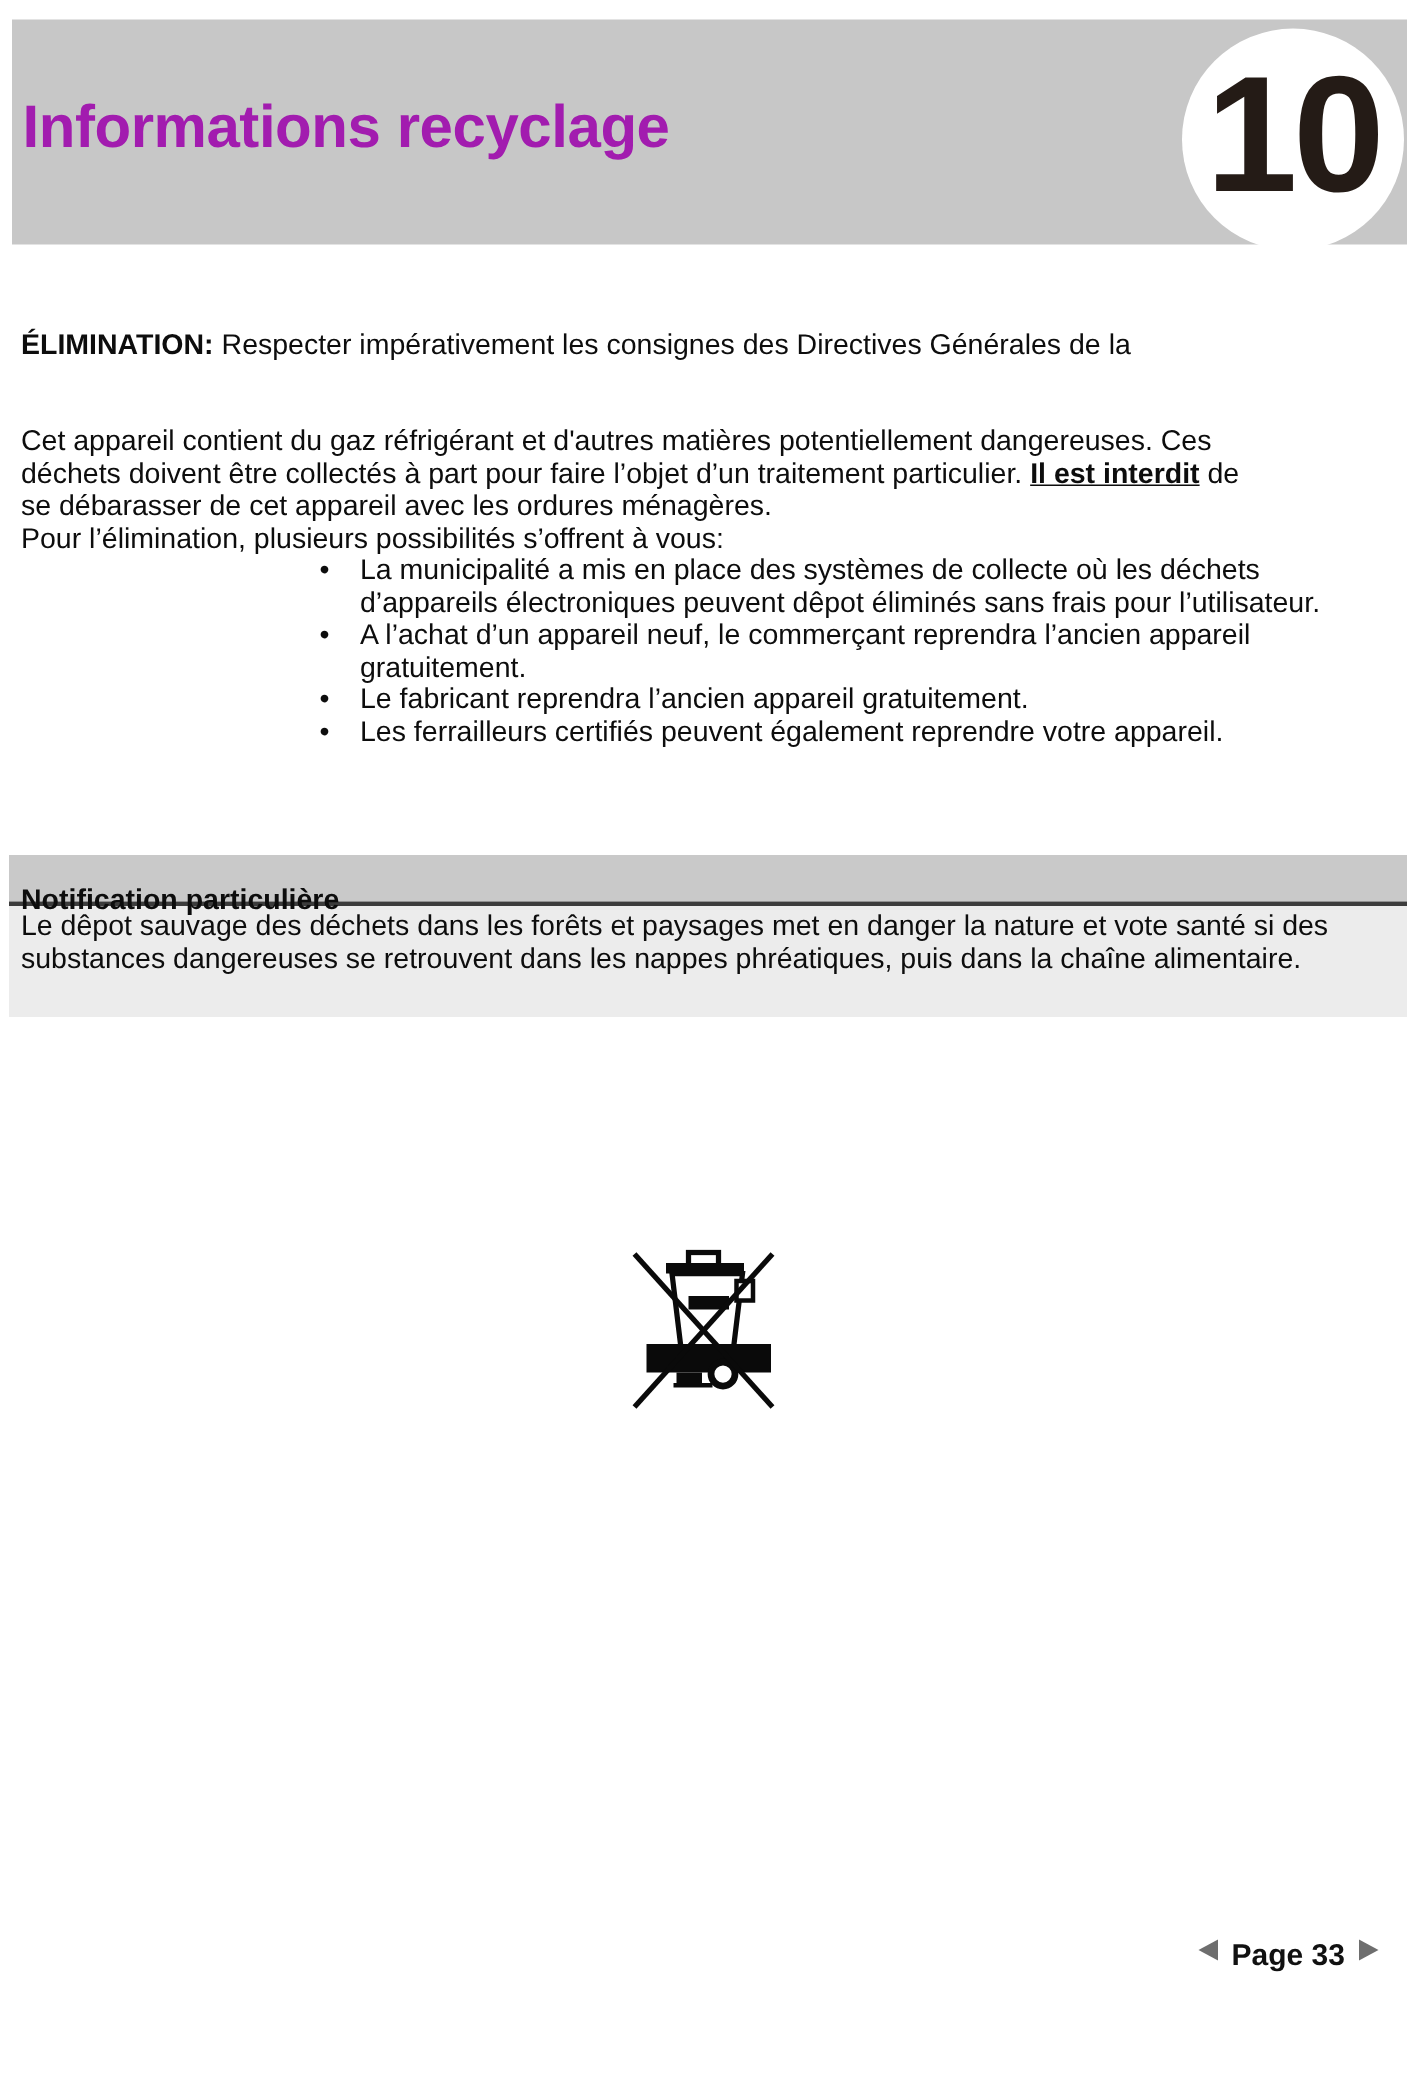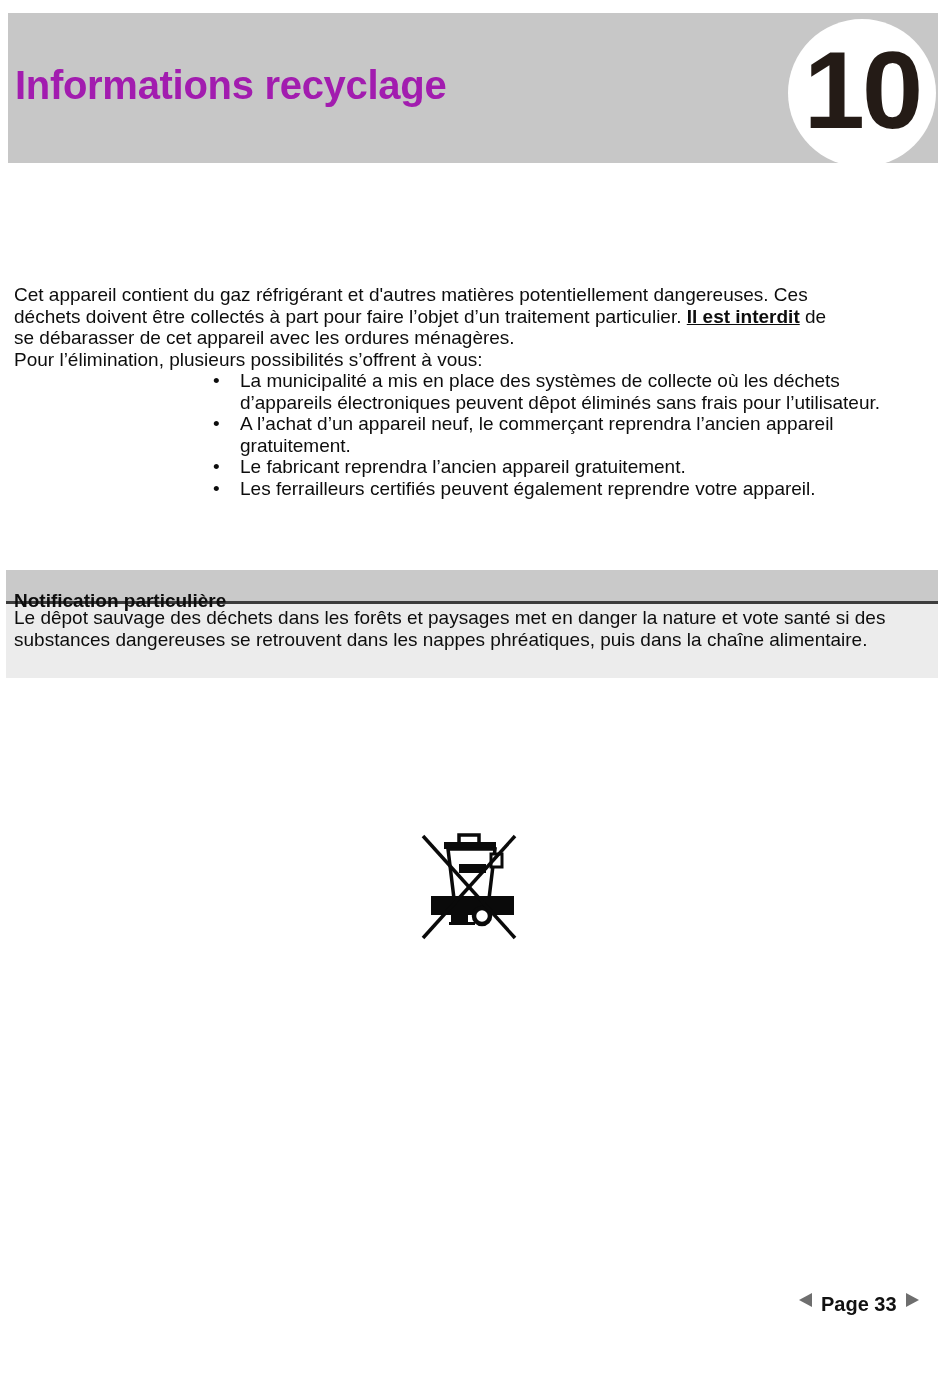--- a/index.html
+++ b/index.html
@@ -77,20 +77,21 @@
 <div class="page">
 
   <div class="header-bar">
     <div class="page-title">Informations recyclage</div>
     <div class="chapter-badge">
       <div class="chapter-number">10</div>
     </div>
   </div>
 
   <div class="bodytext p1">
+    <div class="line"><b>ÉLIMINATION:</b><span> Respecter impérativement les consignes des Directives Générales de la</span></div>
   </div>
 
   <div class="bodytext p2">
     <div class="line">Cet appareil contient du gaz réfrigérant et d'autres matières potentiellement dangereuses. Ces</div>
     <div class="line"><span>déchets doivent être collectés à part pour faire l’objet d’un traitement particulier. </span><b class="u">Il est interdit</b><span> de</span></div>
     <div class="line">se débarasser de cet appareil avec les ordures ménagères.</div>
     <div class="line">Pour l’élimination, plusieurs possibilités s’offrent à vous:</div>
 
     <ul class="bullets">
       <li class="bullet-item">

